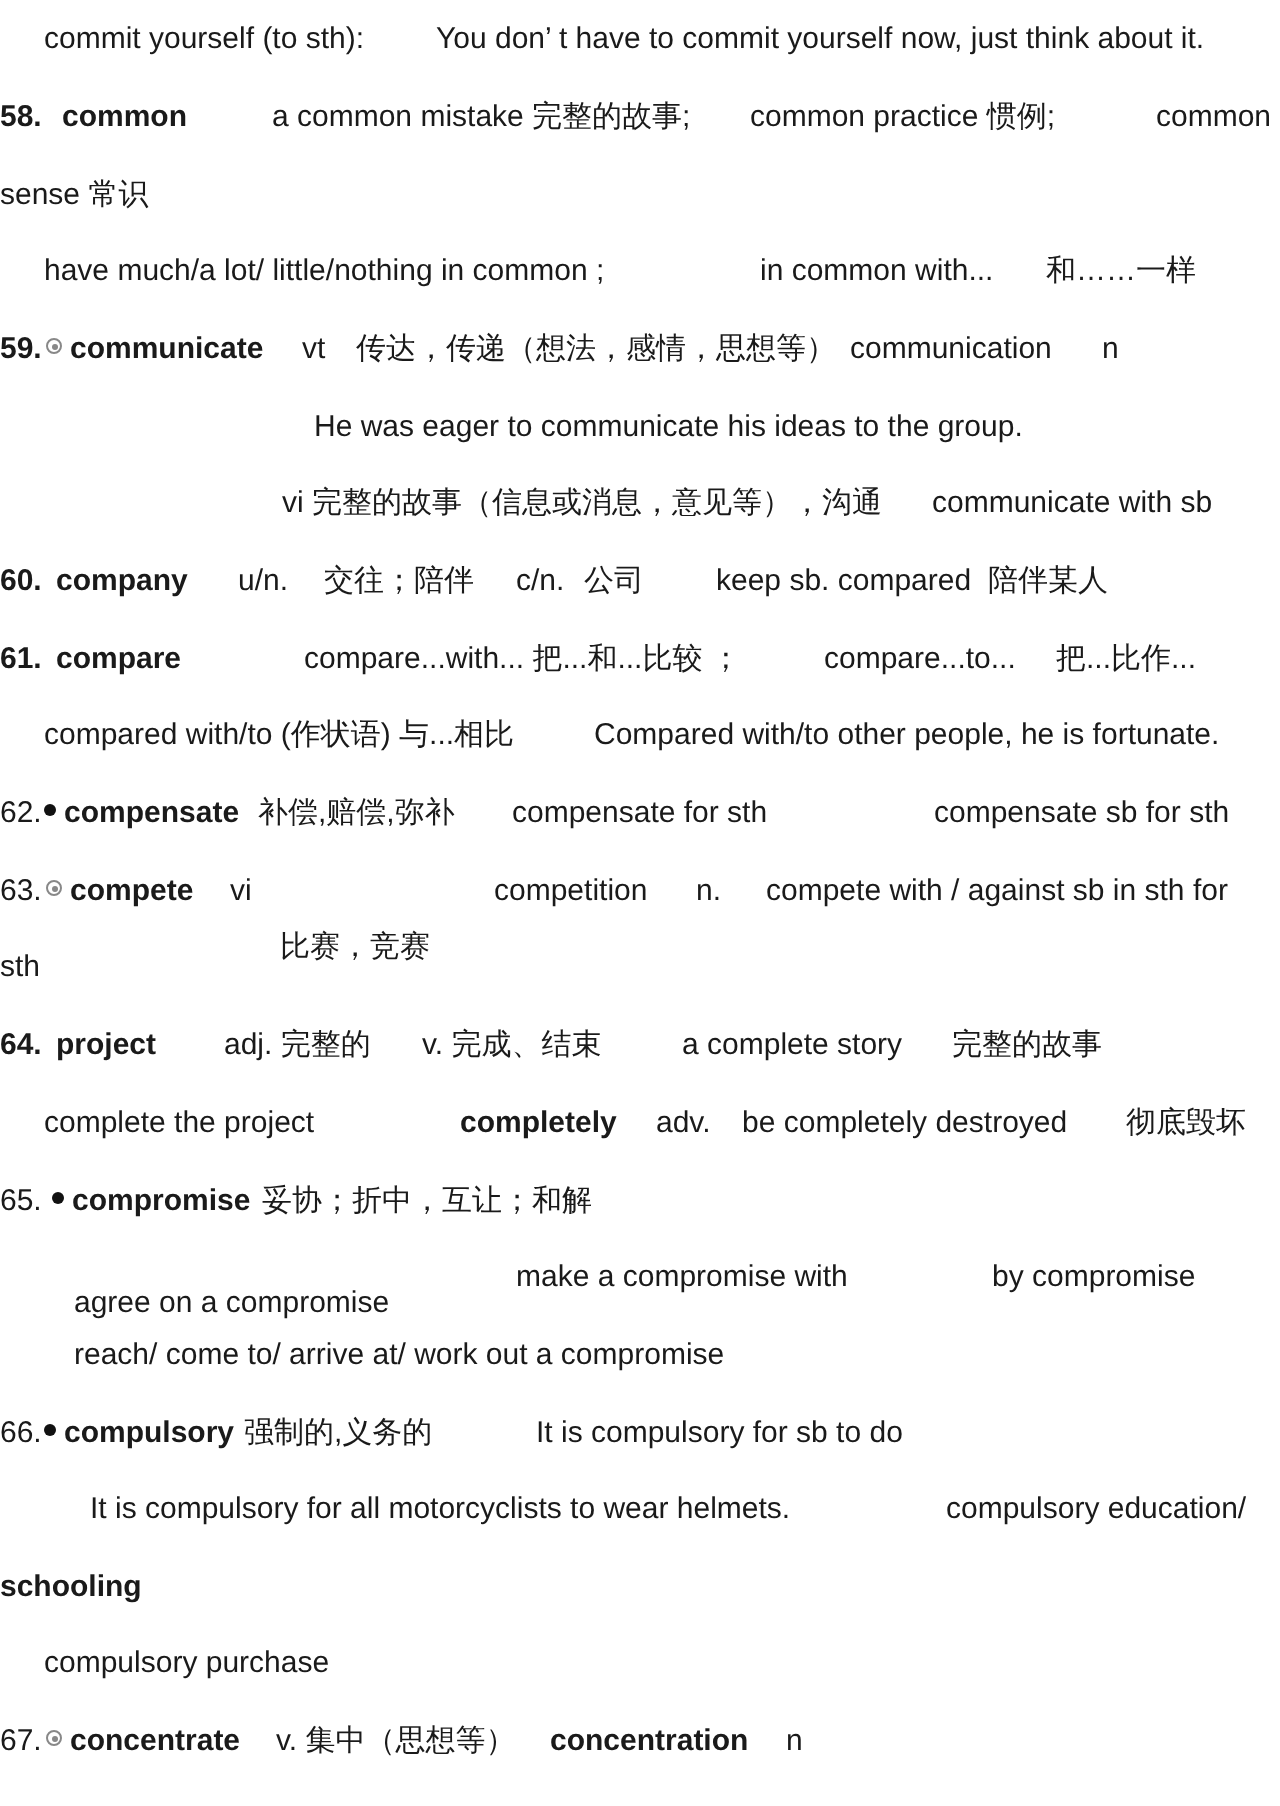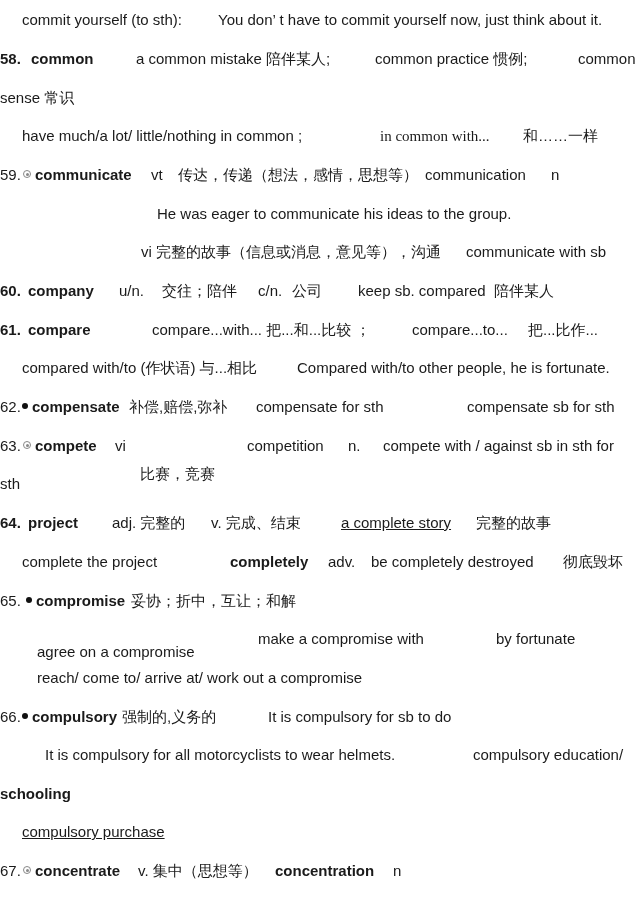--- a/index.html
+++ b/index.html
@@ -19,35 +19,35 @@
 <body>
 
 <div class="line" style="top:10px;">
   <span class="s" style="left:22px;">commit yourself (to sth):</span>
   <span class="s" style="left:218px;">You don’ t have to commit yourself now, just think about it.</span>
 </div>
 
 <div class="line" style="top:49px;">
   <span class="s b" style="left:0;">58.</span>
   <span class="s b" style="left:31px;">common</span>
-  <span class="s" style="left:136px;">a common mistake 陪伴某人;</span>
+  <span class="s" style="left:136px;">a common mistake 完整的故事;</span>
   <span class="s" style="left:375px;">common practice 惯例;</span>
   <span class="s" style="left:578px;">common</span>
 </div>
 <div class="line" style="top:88px;">
   <span class="s" style="left:0;">sense 常识</span>
 </div>
 <div class="line" style="top:126px;">
   <span class="s" style="left:22px;">have much/a lot/ little/nothing in common ;</span>
-  <span class="s" style="left:380px;font-family:Liberation Serif, serif;">in common with...</span>
+  <span class="s" style="left:380px;">in common with...</span>
   <span class="s" style="left:523px;text-align:center;">和……一样</span>
 </div>
 
 <div class="line" style="top:165px;">
-  <span class="s" style="left:0;">59.</span>
+  <span class="s" style="left:0;font-weight:bold;">59.</span>
   <span class="s" style="left:20px;top:-1px;"><span class="mk-ring"></span></span>
   <span class="s b" style="left:35px;">communicate</span>
   <span class="s" style="left:151px;">vt</span>
   <span class="s" style="left:178px;">传达，传递（想法，感情，思想等）</span>
   <span class="s" style="left:425px;">communication</span>
   <span class="s" style="left:551px;">n</span>
 </div>
 <div class="line" style="top:204px;">
   <span class="s" style="left:157px;">He was eager to communicate his ideas to the group.</span>
 </div>
@@ -100,62 +100,62 @@
 </div>
 <div class="line" style="top:474px;">
   <span class="s" style="left:0;">sth</span>
 </div>
 
 <div class="line" style="top:513px;">
   <span class="s b" style="left:0;">64.</span>
   <span class="s b" style="left:28px;">project</span>
   <span class="s" style="left:112px;">adj. 完整的</span>
   <span class="s" style="left:211px;">v. 完成、结束</span>
-  <span class="s" style="left:341px;text-decoration:underline;">a complete story</span>
+  <span class="s" style="left:341px;">a complete story</span>
   <span class="s" style="left:476px;">完整的故事</span>
 </div>
 <div class="line" style="top:552px;">
   <span class="s" style="left:22px;">complete the project</span>
   <span class="s b" style="left:230px;">completely</span>
   <span class="s" style="left:328px;">adv.</span>
   <span class="s" style="left:371px;">be completely destroyed</span>
   <span class="s" style="left:563px;">彻底毁坏</span>
 </div>
 
 <div class="line" style="top:591px;">
   <span class="s" style="left:0;">65.</span>
   <span class="s" style="left:24px;top:-1px;"><span class="mk-dot"></span></span>
   <span class="s b" style="left:36px;">compromise</span>
   <span class="s" style="left:131px;">妥协；折中，互让；和解</span>
 </div>
 <div class="line" style="top:629px;">
   <span class="s" style="left:37px;margin-top:13px;">agree on a compromise</span>
   <span class="s" style="left:258px;">make a compromise with</span>
-  <span class="s" style="left:496px;">by fortunate</span>
+  <span class="s" style="left:496px;">by compromise</span>
 </div>
 <div class="line" style="top:668px;">
   <span class="s" style="left:37px;">reach/ come to/ arrive at/ work out a compromise</span>
 </div>
 
 <div class="line" style="top:707px;">
   <span class="s" style="left:0;">66.</span>
   <span class="s" style="left:20px;top:-1px;"><span class="mk-dot"></span></span>
   <span class="s b" style="left:32px;">compulsory</span>
   <span class="s" style="left:122px;">强制的,义务的</span>
   <span class="s" style="left:268px;">It is compulsory for sb to do</span>
 </div>
 <div class="line" style="top:745px;">
   <span class="s" style="left:45px;">It is compulsory for all motorcyclists to wear helmets.</span>
   <span class="s" style="left:473px;">compulsory education/</span>
 </div>
 <div class="line" style="top:784px;">
   <span class="s" style="left:0;font-weight:bold;">schooling</span>
 </div>
 <div class="line" style="top:822px;">
-  <span class="s" style="left:22px;text-decoration:underline;">compulsory purchase</span>
+  <span class="s" style="left:22px;">compulsory purchase</span>
 </div>
 
 <div class="line" style="top:861px;">
   <span class="s" style="left:0;">67.</span>
   <span class="s" style="left:20px;top:-1px;"><span class="mk-ring"></span></span>
   <span class="s b" style="left:35px;">concentrate</span>
   <span class="s" style="left:138px;">v. 集中（思想等）</span>
   <span class="s b" style="left:275px;">concentration</span>
   <span class="s" style="left:393px;">n</span>
 </div>

